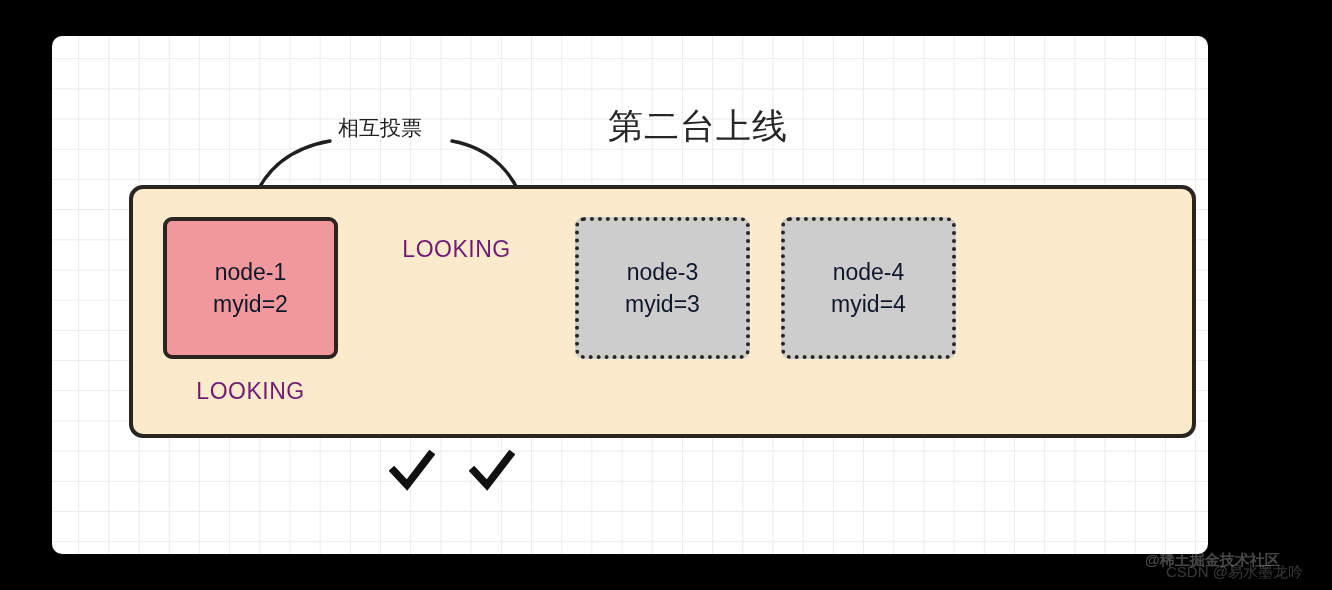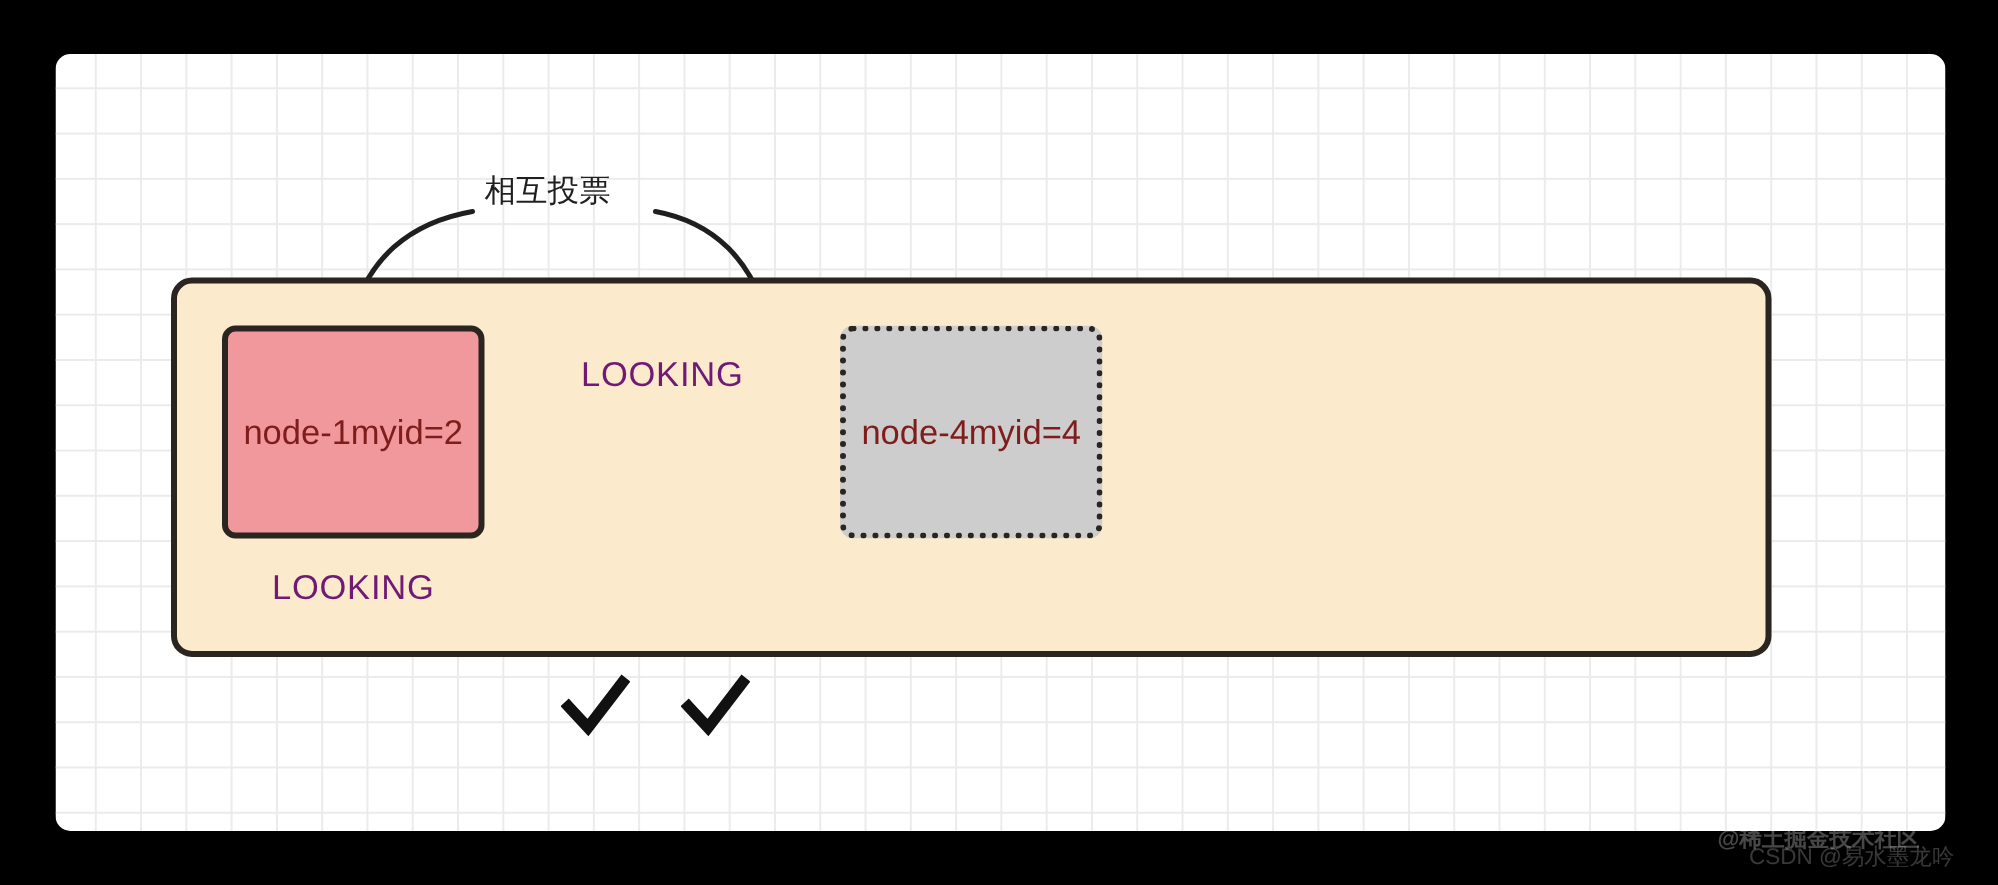--- a/index.html
+++ b/index.html
@@ -18,23 +18,23 @@
   #frame {
     position: relative;
     width: 1332px;
     height: 590px;
     background: #000000;
   }
 
   
   #canvas {
     position: absolute;
-    left: 37px;
+    left: 52px;
     top: 36px;
-    width: 1260px;
+    width: 1156px;
     height: 518px;
     background-color: #ffffff;
     background-image:
       linear-gradient(to right,  #ebebeb 1px, transparent 1px),
       linear-gradient(to bottom, #ebebeb 1px, transparent 1px);
     background-size: 30.2px 30.2px;
     background-position: -4px -8px;
     border-radius: 10px;
     overflow: hidden;
   }
@@ -99,27 +99,27 @@
     width: 175px;
     display: flex;
     flex-direction: column;
     align-items: center;
   }
   .node-box {
     width: 175px;
     height: 142px;
     box-sizing: border-box;
     display: flex;
-    flex-direction: row;
+    flex-direction: column;
     align-items: center;
     justify-content: center;
     border-radius: 9px;
     font-size: 23px;
     line-height: 32px;
-    color: #7f1d1d;
+    color: #0f172a;
   }
   .node-box.active {
     background: #f1989d;
     border: 4px solid #2b2522;
   }
   .node-box.inactive {
     background: #cdcdcd;
     border: 4px dotted #2b2522;
   }
   .node-line {
@@ -176,36 +176,44 @@
         <marker id="arrowhead" markerWidth="7" markerHeight="7" refX="2.2" refY="3.5" orient="auto">
           <path d="M0,0 L6.5,3.5 L0,7 L1.4,3.5 Z" fill="#1f1f1f"></path>
         </marker>
       </defs>
       <path d="M 278,105 C 238,112 206,135 196,183" fill="none" stroke="#1f1f1f" stroke-width="3.4" stroke-linecap="round" marker-end="url(#arrowhead)"></path>
       <path d="M 400,105 C 438,112 466,137 476,183" fill="none" stroke="#1f1f1f" stroke-width="3.4" stroke-linecap="round" marker-end="url(#arrowhead)"></path>
     </svg>
 
     <div id="vote-label">相互投票</div>
 
+    <div id="title">第二台上线</div>
 
     <div id="cluster">
       <div id="nodes">
 
         <div class="node-slot">
           <div class="node-box active">
             <div class="node-line">node-1</div>
             <div class="node-line">myid=2</div>
           </div>
           <div class="node-status">LOOKING</div>
         </div>
 
         <div class="node-slot">
           <div class="node-status">LOOKING</div>
         </div>
 
+        <div class="node-slot">
+          <div class="node-box inactive">
+            <div class="node-line">node-3</div>
+            <div class="node-line">myid=3</div>
+          </div>
+          <div class="node-status"></div>
+        </div>
 
         <div class="node-slot">
           <div class="node-box inactive">
             <div class="node-line">node-4</div>
             <div class="node-line">myid=4</div>
           </div>
           <div class="node-status"></div>
         </div>
 
 

